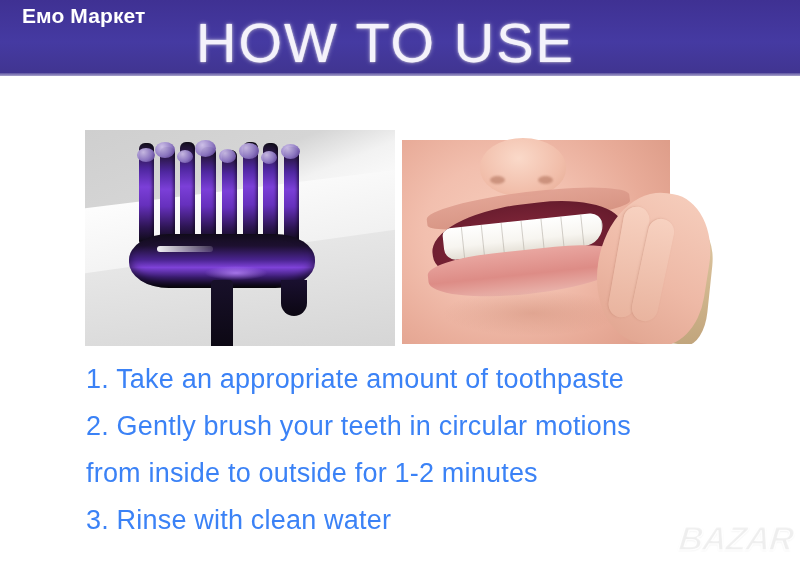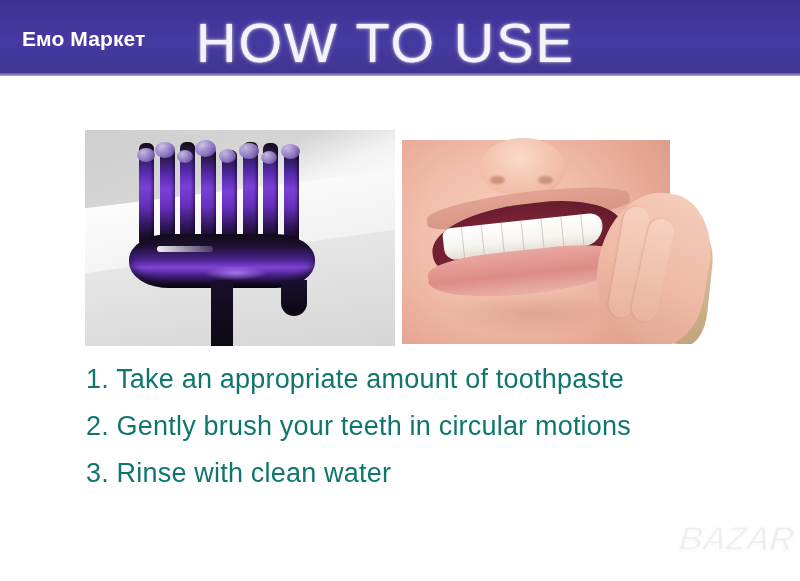--- a/index.html
+++ b/index.html
@@ -40,21 +40,21 @@
     left: 0;
     bottom: 0;
     width: 100%;
     height: 3px;
     background: linear-gradient(180deg, rgba(255,255,255,0.15), rgba(255,255,255,0.55));
   }
 
   .brand-label {
     position: absolute;
     left: 22px;
-    top: 25px;
+    top: 2px;
     color: #ffffff;
     font-size: 21px;
     font-weight: bold;
     letter-spacing: 0.1px;
     line-height: 28px;
     white-space: nowrap;
   }
 
   .header-title {
     position: absolute;
@@ -341,21 +341,21 @@
   }
 
   
   .instructions {
     position: absolute;
     left: 86px;
     top: 356px;
     width: 700px;
   }
   .step-line {
-    color: #0f766e;
+    color: #3b82f6;
     font-size: 27px;
     line-height: 47px;
     white-space: nowrap;
     letter-spacing: 0.2px;
   }
 
   
   .watermark {
     position: absolute;
     left: 679px;
@@ -443,18 +443,19 @@
       <div class="cheek-hand"></div>
       <div class="finger f1"></div>
       <div class="finger f2"></div>
     </div>
 
   </div>
 
   <div class="instructions">
     <div class="step-line">1. Take an appropriate amount of toothpaste</div>
     <div class="step-line">2. Gently brush your teeth in circular motions</div>
+    <div class="step-line">from inside to outside for 1-2 minutes</div>
     <div class="step-line">3. Rinse with clean water</div>
   </div>
 
   <div class="watermark">BAZAR</div>
 
 </div>
 
 </body></html>

